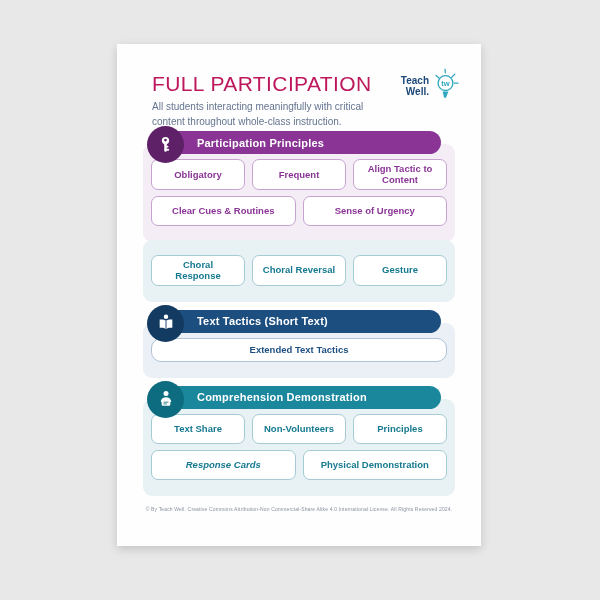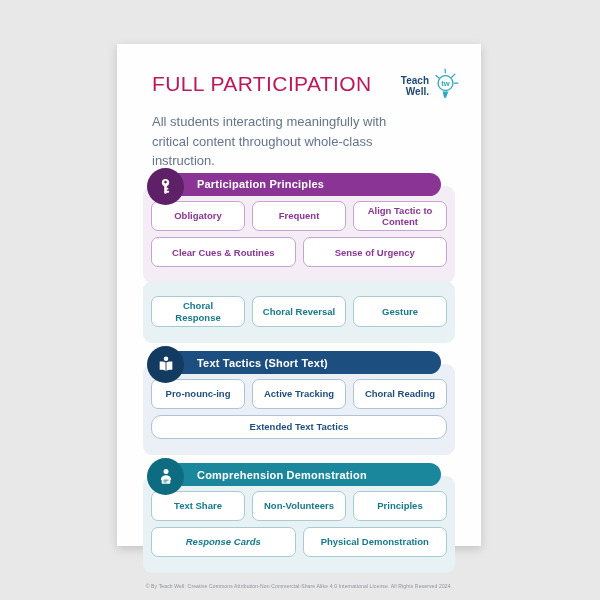--- a/index.html
+++ b/index.html
@@ -17,22 +17,22 @@
     box-shadow: 0 3px 9px rgba(0,0,0,0.16);
     padding: 30px 26px 0 26px;
   }
   
   .poster-header { position: relative; padding-left: 9px; margin-bottom: 2px; }
   .poster-title {
     font-size: 21px; font-weight: normal; letter-spacing: 0.4px;
     line-height: 20px; color: #be185d;
   }
   .poster-subtitle {
-    margin-top: 18px; width: 238px;
-    font-size: 13px; line-height: 1.5; color: #64748F;
+    margin-top: 5px; width: 238px;
+    font-size: 10px; line-height: 1.5; color: #64748F;
   }
   .logo { position: absolute; right: -6px; top: -7px; display: flex; align-items: flex-start; }
   .logo-text {
     text-align: right; font-size: 10px; font-weight: bold;
     line-height: 1.08; color: #1B4778; margin-top: 9px;
   }
   .logo-bulb { margin-left: 1px; }
   
   .sections { }
   .section { position: relative; margin-top: 8px; }
@@ -148,25 +148,20 @@
       <div class="banner-circle" style="background: rgb(19, 58, 97); color: rgb(19, 58, 97);">
             <svg viewBox="0 0 24 24" width="20" height="20">
               <circle cx="12" cy="4.6" r="2.7" fill="#fff"></circle>
               <path d="M12 9.2 C9.5 7.6 6.5 7.4 4.4 7.9 V17.8 C6.8 17.3 9.8 17.6 12 19.2 C14.2 17.6 17.2 17.3 19.6 17.8 V7.9 C17.5 7.4 14.5 7.6 12 9.2 Z" fill="#fff"></path>
               <line x1="12" y1="9.4" x2="12" y2="19" stroke="currentColor" stroke-width="1.1"></line>
             </svg>
           </div>
       <div class="banner-label">Text Tactics (Short Text)</div>
     </div>
     <div class="section-panel" style="background: rgb(234, 240, 245);">
-          <div class="button-row">
-            <div class="tactic-button" style="border-color: rgb(175, 194, 214); color: rgb(29, 78, 128);">Pro-nounc-ing</div>
-            <div class="tactic-button" style="border-color: rgb(175, 194, 214); color: rgb(29, 78, 128);">Active Tracking</div>
-            <div class="tactic-button" style="border-color: rgb(175, 194, 214); color: rgb(29, 78, 128);">Choral Reading</div>
-          </div>
           <div class="button-row row-short">
             <div class="tactic-button" style="border-color: rgb(175, 194, 214); color: rgb(29, 78, 128); border-radius: 10px;">Extended Text Tactics</div>
           </div>
         </div>
   </div>
 
   <div class="section">
     <div class="section-banner" style="background: rgb(26, 135, 157);">
       <div class="banner-circle" style="background: rgb(14, 108, 128); color: rgb(14, 108, 128);">
             <svg viewBox="0 0 24 24" width="20" height="20">

